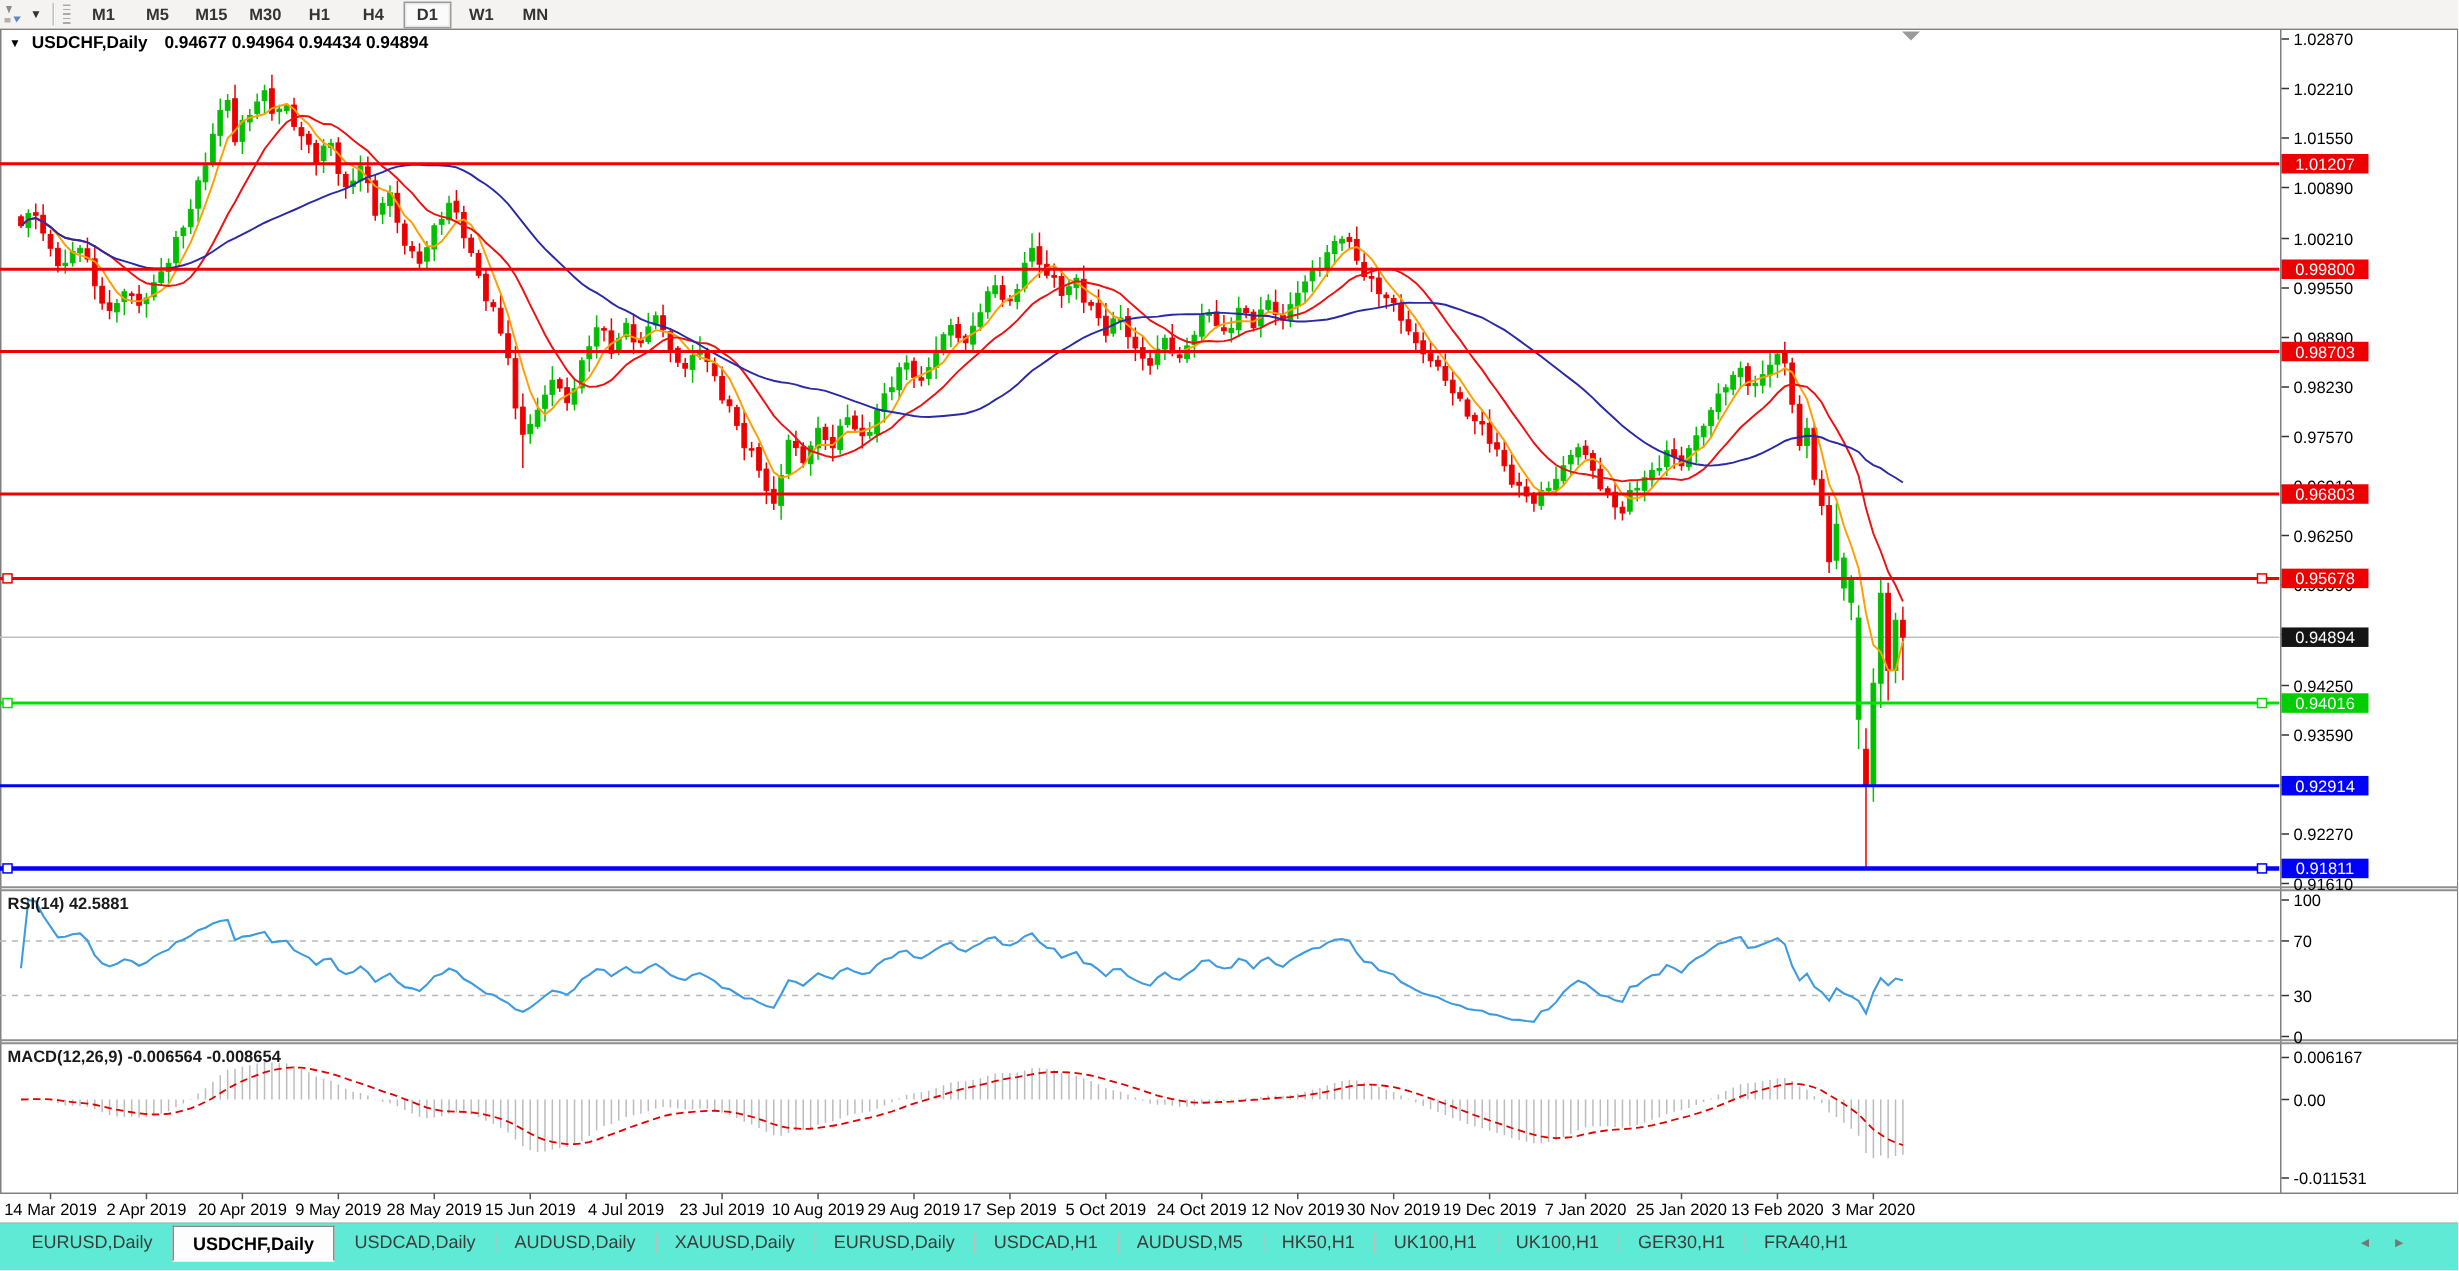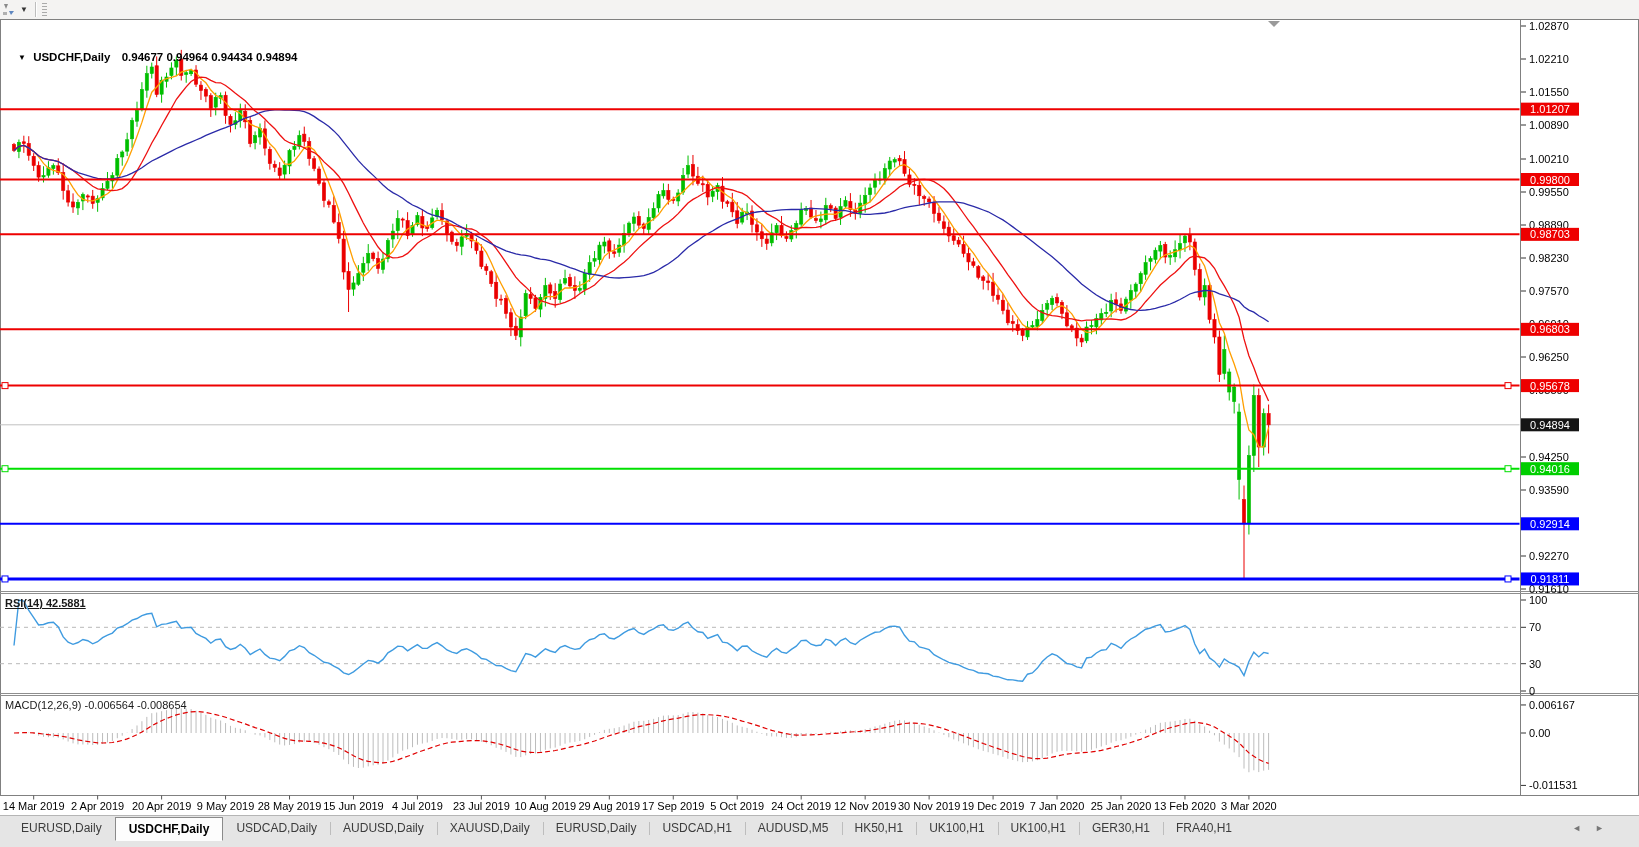--- a/index.html
+++ b/index.html
@@ -10,26 +10,26 @@
            border-bottom:1px solid #c9c9c9;display:flex;align-items:center;}
   .tool-icon-group{display:flex;align-items:center;height:19px;padding:0 4px 0 2px;}
   .tool-caret{font-size:8px;color:#333;margin-left:3px;}
   .tb-sep{width:1px;height:15px;background:#bdbdbd;margin:0 3px;border-right:1px solid #fff;}
   .tb-grip{width:5px;height:14px;margin:0 4px 0 2px;
            background:repeating-linear-gradient(#aaa 0 1px,transparent 1px 3px);}
   .tf-btn{min-width:30px;height:16px;line-height:16px;text-align:center;font-size:11px;
           font-weight:bold;color:#333;margin:0 2px;border:1px solid transparent;cursor:default;}
   .tf-btn.active{background:#fbfbfb;border:1px solid #9a9a9a;box-shadow:inset 0 0 0 1px #e8e8e8;}
   
-  #chart-title{position:absolute;left:18px;top:23px;font-size:11.5px;font-weight:bold;color:#000;z-index:5;margin-top:28px;}
+  #chart-title{position:absolute;left:6px;top:23px;font-size:11.5px;font-weight:bold;color:#000;z-index:5;}
   #chart-title .arrow{font-size:8px;position:relative;top:-1px;margin-right:4px;}
-  #rsi-label{position:absolute;left:5px;top:597px;font-size:11px;font-weight:bold;color:#1a1a1a;z-index:5;text-decoration:underline;}
-  #macd-label{position:absolute;left:5px;top:699px;font-size:11px;font-weight:normal;color:#1a1a1a;z-index:5;}
+  #rsi-label{position:absolute;left:5px;top:597px;font-size:11px;font-weight:bold;color:#1a1a1a;z-index:5;}
+  #macd-label{position:absolute;left:5px;top:699px;font-size:11px;font-weight:bold;color:#1a1a1a;z-index:5;}
   
-  #tabbar{position:absolute;left:0;top:815px;width:1639px;height:32px;background:#e5e5e5;
+  #tabbar{position:absolute;left:0;top:815px;width:1639px;height:32px;background:#5eead4;
           border-top:1px solid #b5b5b5;display:flex;align-items:flex-start;}
   .tab{height:20px;line-height:20px;padding:0 13px;margin-top:2px;font-size:12px;color:#3c3c3c;
        white-space:nowrap;cursor:default;position:relative;}
   .tab + .tab::before{content:"";position:absolute;left:0;top:4px;width:1px;height:13px;background:#bdbdbd;}
   .tab.active{background:#fdfdfd;border:1px solid #8a8a8a;border-bottom:1px solid #fdfdfd;
               font-weight:bold;color:#000;margin-top:1px;height:22px;line-height:22px;z-index:2;}
   .tab.active::before, .tab.active + .tab::before{display:none;}
   #tab-scroll{margin-left:auto;display:flex;align-items:center;height:24px;padding-right:28px;}
   .tab-arrow{font-size:9px;color:#777;padding:0 7px;cursor:default;}
   svg text{font-family:"Liberation Sans","DejaVu Sans",sans-serif;}
@@ -43,20 +43,31 @@
     <div class="tool-icon-group">
       <svg width="15" height="14">
         <path d="M2 1 L6 1 L4 6 Z" fill="#8a8a8a"></path>
         <path d="M7 8 L12 8 L9 12 Z" fill="#5f87c0"></path>
         <rect x="1" y="9" width="4" height="3" fill="#b0b0b0"></rect>
       </svg>
       <span class="tool-caret">▼</span>
     </div>
     <div class="tb-sep"></div>
     <div class="tb-grip"></div>
+    <div id="tf-buttons" style="display:flex;align-items:center;">
+        <div class="tf-btn">M1</div>
+        <div class="tf-btn">M5</div>
+        <div class="tf-btn">M15</div>
+        <div class="tf-btn">M30</div>
+        <div class="tf-btn">H1</div>
+        <div class="tf-btn">H4</div>
+        <div class="tf-btn active">D1</div>
+        <div class="tf-btn">W1</div>
+        <div class="tf-btn">MN</div>
+      </div>
   </div>
 
   <div id="chart-title">
     <span class="arrow">▼</span>
     <span>USDCHF,Daily</span>
     <span style="font-weight:bold;margin-left:8px;">0.94677 0.94964 0.94434 0.94894</span>
   </div>
   <div id="rsi-label">RSI(14) 42.5881</div>
   <div id="macd-label">MACD(12,26,9) -0.006564 -0.008654</div>
 

